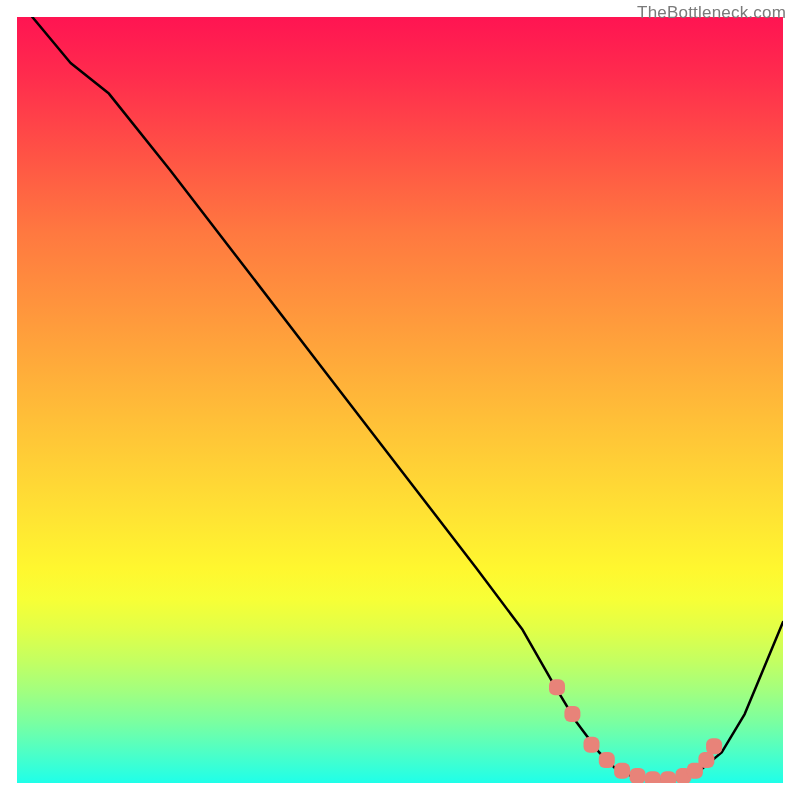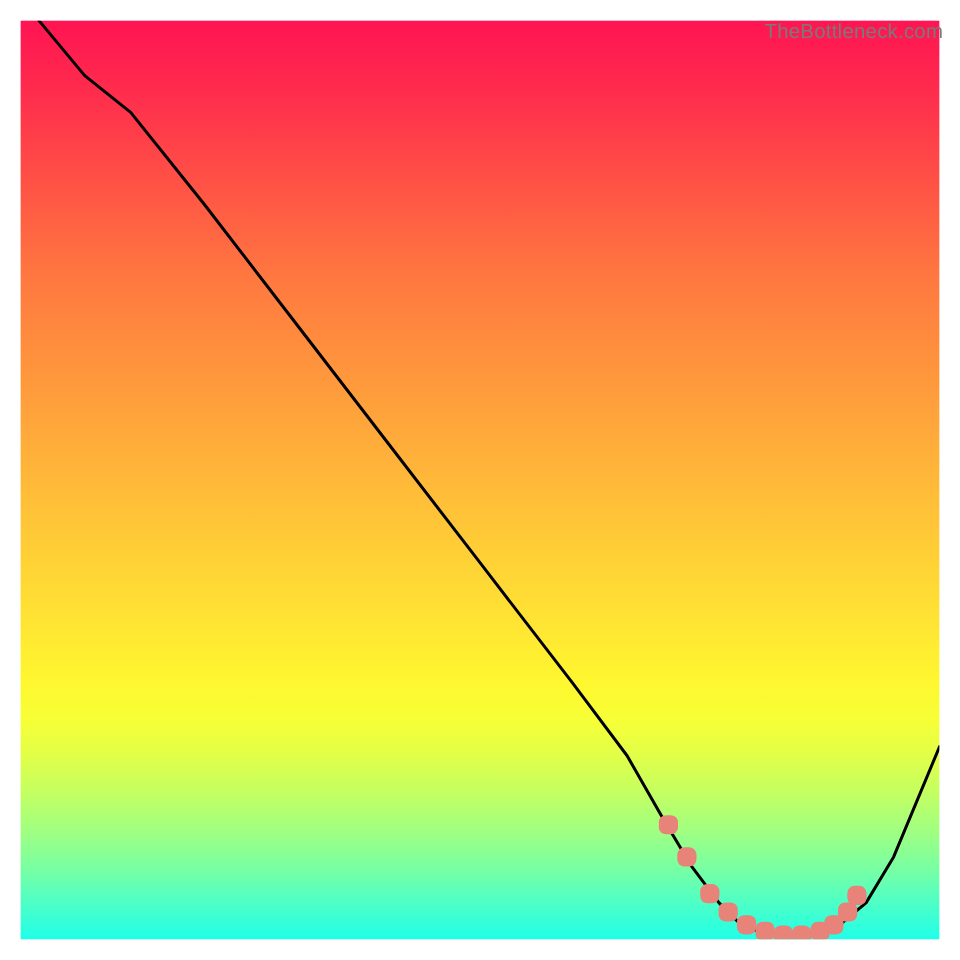--- a/index.html
+++ b/index.html
@@ -47,21 +47,21 @@
     );
   }
   svg.curve {
     position: absolute;
     inset: 0;
     width: 100%;
     height: 100%;
   }
   .watermark {
     position: absolute;
-    top: 17px;
+    top: 3px;
     right: 14px;
     color: #7a7a7a;
     font-size: 17px;
     letter-spacing: 0.2px;
   }
 </style>
 </head>
 <body>
 
 <div class="stage">

